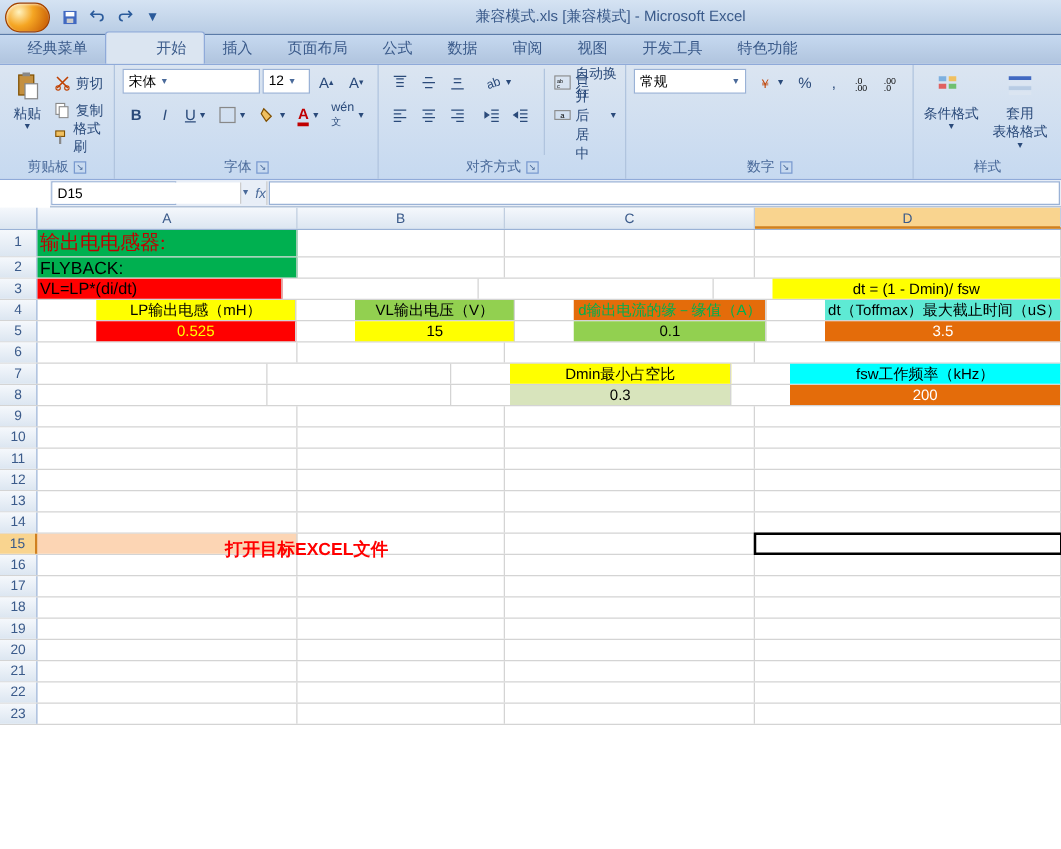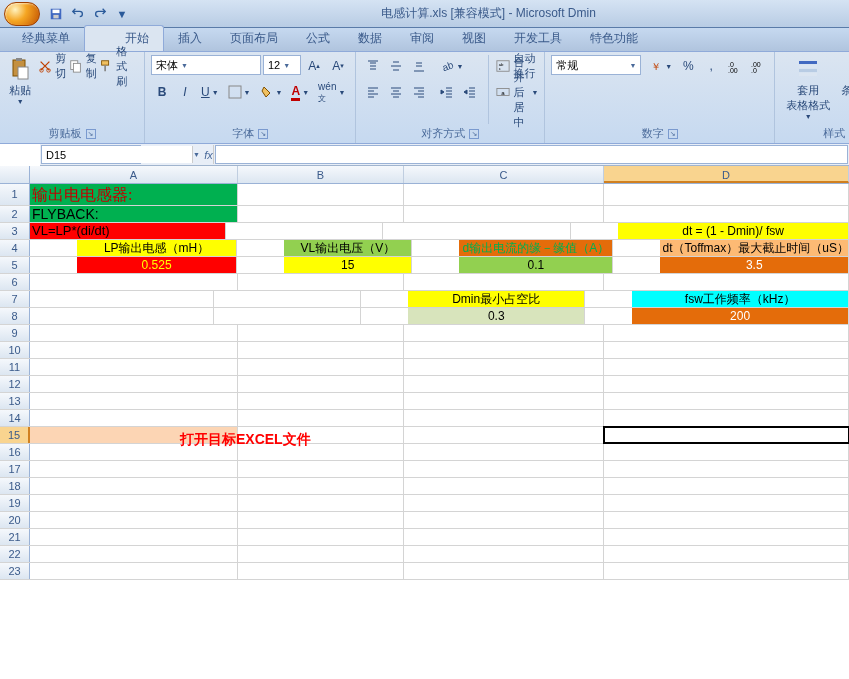--- a/index.html
+++ b/index.html
@@ -66,21 +66,21 @@
     .c-C { width: 200px; }
     .c-D { width: 245px; }
     
     .row-1 { height: 22px; } .row-1 .cell, .row-1 .rh { line-height: 21px; }
     
     .bg-green { background: #00B050; }
     .bg-red { background: #FF0000; }
     .bg-yellow { background: #FFFF00; }
     .bg-lime { background: #92D050; }
     .bg-orange { background: #E46C0A; }
-    .bg-purple { background: #fdba74; }
+    .bg-purple { background: #5eead4; }
     .bg-cyan { background: #00FFFF; }
     .bg-lgreen { background: #D8E4BC; }
     .bg-lorange { background: #FCD5B4; }
     
     .txt-red { color: #c00000; }
     .txt-white { color: #fff; }
     .ctr { text-align: center; margin-left: 47px; }
     
     .notice { position: absolute; left: 180px; top: 265px; color: #ff0000; font-size: 14px; font-weight: bold; }
   </style>
@@ -102,21 +102,21 @@
           <path d="M5 8 L2 5 L5 2 M2 5 L10 5 Q13 5 13 8 Q13 11 10 11" fill="none" stroke="#2a5a9a" stroke-width="1.5"></path>
         </svg>
       </div>
     <div class="qat-item">
         <svg viewBox="0 0 16 16">
           <path d="M11 8 L14 5 L11 2 M14 5 L6 5 Q3 5 3 8 Q3 11 6 11" fill="none" stroke="#2a5a9a" stroke-width="1.5"></path>
         </svg>
       </div>
     <div class="qat-item">▼</div>
   </div>
-  <div class="title-text">电感计算.xls  [兼容模式] - Microsoft Dmin</div>
+  <div class="title-text">兼容模式.xls  [兼容模式] - Microsoft Excel</div>
 </div>
 
 <div class="tabs">
   <div class="tab">经典菜单</div>
   <div class="tab active">开始</div>
   <div class="tab">插入</div>
   <div class="tab">页面布局</div>
   <div class="tab">公式</div>
   <div class="tab">数据</div>
   <div class="tab">审阅</div>
@@ -131,21 +131,21 @@
     <div class="ribbon-content">
       <div class="big-btn">
         <div class="icon"><svg viewBox="0 0 24 24">
               <rect x="5" y="3" width="12" height="16" fill="#c49040" stroke="#805000"></rect>
               <rect x="8" y="1" width="6" height="3" fill="#888"></rect>
               <rect x="10" y="10" width="10" height="12" fill="#fff" stroke="#888"></rect>
             </svg></div>
         <div class="lbl">粘贴</div>
         <div class="drop">▼</div>
       </div>
-      <div style="display:flex;flex-direction:row">
+      <div style="display:flex;flex-direction:column">
         <div class="small-row">
             <span class="ico">
               <svg viewBox="0 0 16 16">
                 <path d="M3 3 L13 13 M13 3 L3 13" stroke="#c04000" stroke-width="1.5"></path>
                 <circle cx="4" cy="13" r="2" fill="none" stroke="#c04000"></circle>
                 <circle cx="12" cy="13" r="2" fill="none" stroke="#c04000"></circle>
               </svg>
             </span>
             <span>剪切</span>
           </div>
@@ -340,41 +340,41 @@
       </div>
     </div>
     <div class="ribbon-group-label">
         <span>数字</span>
         <span class="dlg">↘</span>
       </div>
   </div>
 
   <div class="ribbon-group" style="border-right:0">
     <div class="ribbon-content">
+      <div class="big-btn" style="width:48px">
+        <div class="icon"><svg viewBox="0 0 24 24">
+              <rect x="2" y="4" width="6" height="4" fill="#7db0e0"></rect>
+              <rect x="10" y="4" width="6" height="4" fill="#f0c060"></rect>
+              <rect x="2" y="10" width="6" height="4" fill="#e06060"></rect>
+              <rect x="10" y="10" width="6" height="4" fill="#70c070"></rect>
+            </svg></div>
+        <div class="lbl">条件格式</div>
+        <div class="drop">▼</div>
+      </div>
       <div class="big-btn" style="width:54px">
         <div class="icon"><svg viewBox="0 0 24 24">
               <rect x="3" y="4" width="18" height="3" fill="#4169c1"></rect>
               <rect x="3" y="8" width="18" height="3" fill="#dbe5f1"></rect>
               <rect x="3" y="12" width="18" height="3" fill="#b8cce4"></rect>
               <rect x="3" y="16" width="18" height="3" fill="#dbe5f1"></rect>
             </svg></div>
         <div class="lbl" style="white-space:pre-line">套用
 表格格式</div>
         <div class="drop">▼</div>
       </div>
-      <div class="big-btn" style="width:48px">
-        <div class="icon"><svg viewBox="0 0 24 24">
-              <rect x="2" y="4" width="6" height="4" fill="#7db0e0"></rect>
-              <rect x="10" y="4" width="6" height="4" fill="#f0c060"></rect>
-              <rect x="2" y="10" width="6" height="4" fill="#e06060"></rect>
-              <rect x="10" y="10" width="6" height="4" fill="#70c070"></rect>
-            </svg></div>
-        <div class="lbl">条件格式</div>
-        <div class="drop">▼</div>
-      </div>
     </div>
     <div class="ribbon-group-label">
         <span>样式</span>
       </div>
   </div>
 </div>
 
 <div class="formula-row">
   <div class="name-box">
     <input value="D15" style="">

